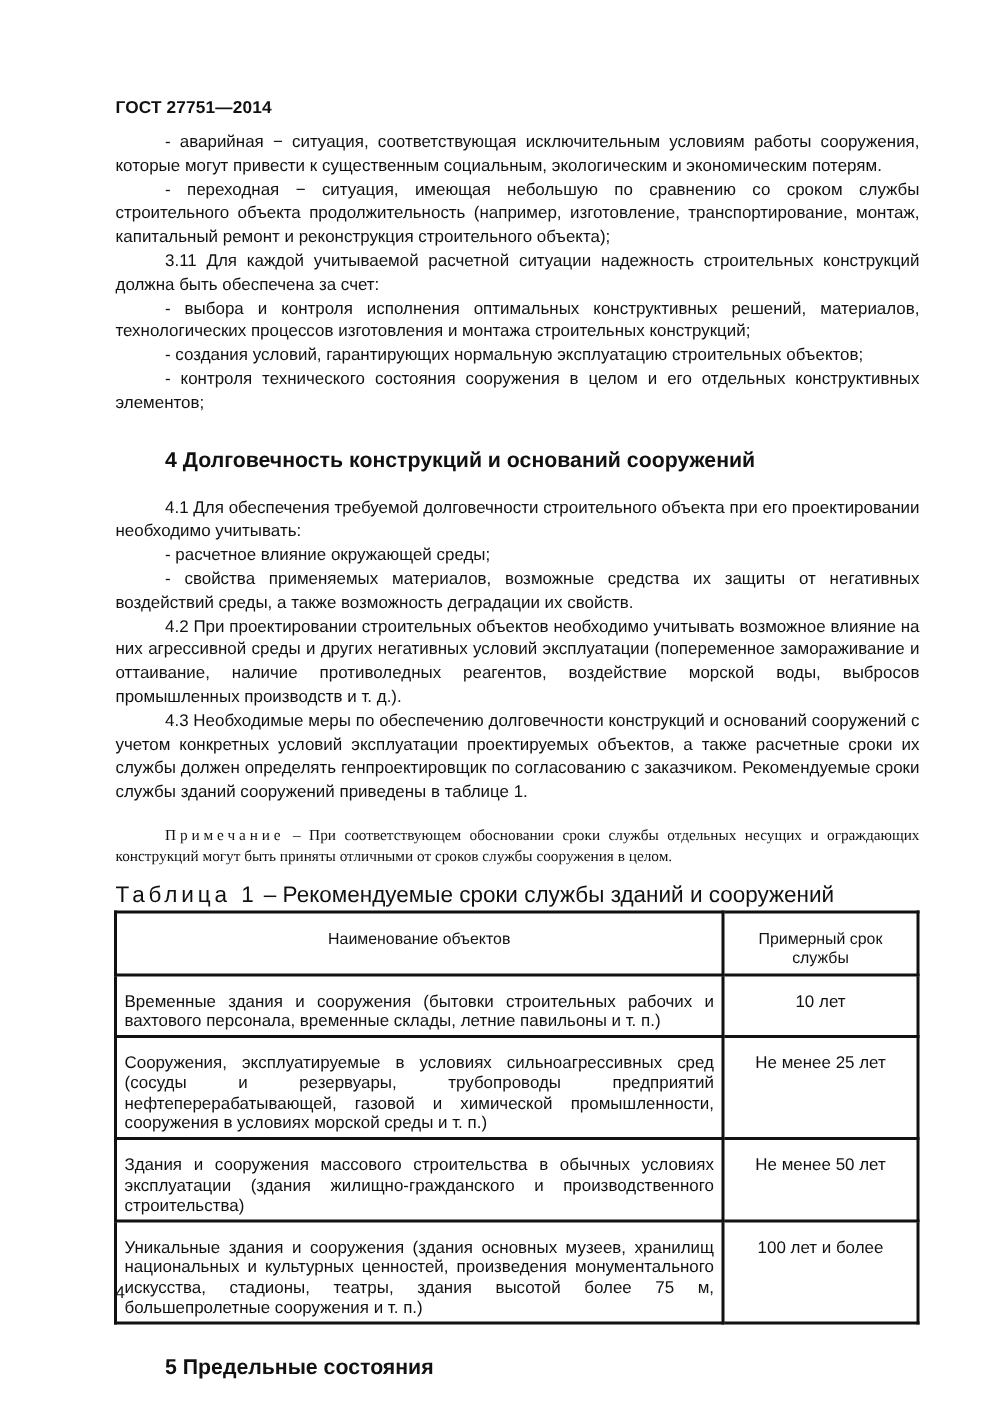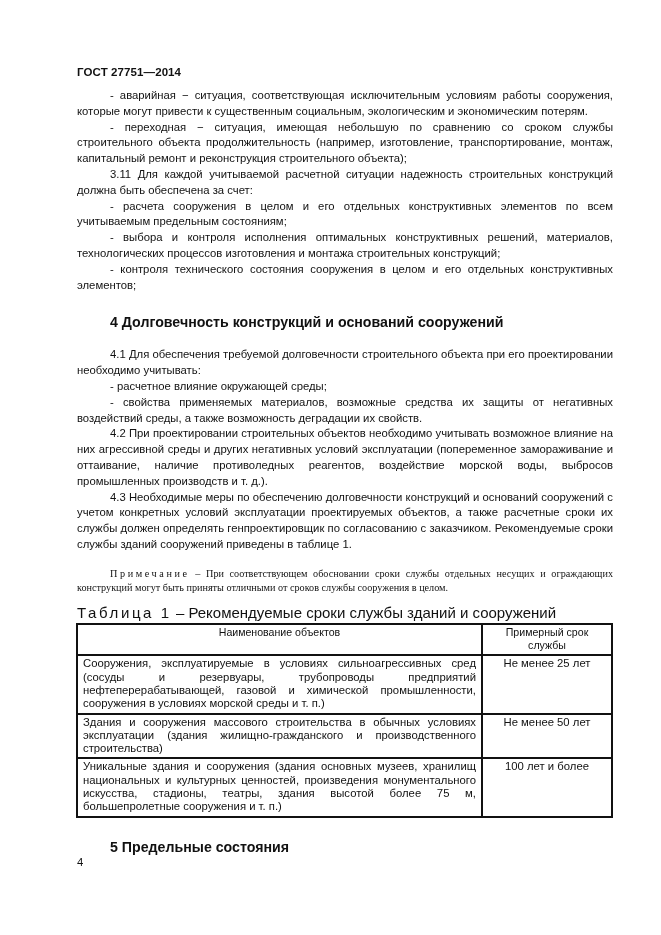--- a/index.html
+++ b/index.html
@@ -30,42 +30,42 @@
   .spaced { letter-spacing: 2.6px; }
   .table-caption {
     margin: 10px 0 3px 0; text-indent: 0; font-size: 15px; line-height: 14px;
     text-align: left;
   }
   table {
     border-collapse: collapse; width: 537px; margin-left: -1px;
     font-size: 11.3px;
   }
   th, td {
-    border: 2px solid #111111; padding: 1px 5px 2px 5px; vertical-align: top;
+    border: 2px solid #111111; padding: 11px 5px 2px 5px; vertical-align: top;
     line-height: 13.3px;
   }
   th { font-weight: normal; font-size: 10.6px; height: 13px; }
   td.name { text-align: justify; width: 393px; }
   td.term { text-align: center; }
   .after-table { margin-top: 10px; }
   .page-number { position: absolute; left: 77px; top: 856px; font-size: 11.3px; }
 </style>
 </head>
 <body>
 
 <div class="page">
   <div class="doc-code">ГОСТ 27751—2014</div>
 
   <div class="body">
     <section>
       <p>- аварийная − ситуация, соответствующая исключительным условиям работы сооружения, которые могут привести к существенным социальным, экологическим и экономическим потерям.</p>
       <p>- переходная − ситуация, имеющая небольшую по сравнению со сроком службы строительного объекта продолжительность (например, изготовление, транспортирование, монтаж, капитальный ремонт и реконструкция строительного объекта);</p>
       <p>3.11 Для каждой учитываемой расчетной ситуации надежность строительных конструкций должна быть обеспечена за счет:</p>
-      <p>- расчета сооружения в целом и его отдельных конструктивных элементов по всем учитываемым предельным состояниям;</p>
       <p>- выбора и контроля исполнения оптимальных конструктивных решений, материалов, технологических процессов изготовления и монтажа строительных конструкций;</p>
+      <p>- создания условий, гарантирующих нормальную эксплуатацию строительных объектов;</p>
       <p>- контроля технического состояния сооружения в целом и его отдельных конструктивных элементов;</p>
     </section>
 
     <section>
       <div class="h-section">4 Долговечность конструкций и оснований сооружений</div>
       <p>4.1 Для обеспечения требуемой долговечности строительного объекта при его проектировании необходимо учитывать:</p>
       <p>- расчетное влияние окружающей среды;</p>
       <p>- свойства применяемых материалов, возможные средства их защиты от негативных воздействий среды, а также возможность деградации их свойств.</p>
       <p>4.2 При проектировании строительных объектов необходимо учитывать возможное влияние на них агрессивной среды и других негативных условий эксплуатации (попеременное замораживание и оттаивание, наличие противоледных реагентов, воздействие морской воды, выбросов промышленных производств и т. д.).</p>
       <p>4.3 Необходимые меры по обеспечению долговечности конструкций и оснований сооружений с учетом конкретных условий эксплуатации проектируемых объектов, а также расчетные сроки их службы должен определять генпроектировщик по согласованию с заказчиком. Рекомендуемые сроки службы зданий сооружений приведены в таблице 1.</p>
@@ -75,20 +75,24 @@
     <p class="table-caption"><span class="spaced">Таблица 1</span><span> – Рекомендуемые сроки службы зданий и сооружений</span></p>
 
     <table>
       <thead>
         <tr>
           <th>Наименование объектов</th>
           <th>Примерный срок службы</th>
         </tr>
       </thead>
       <tbody>
+        <tr>
+          <td class="name">Временные здания и сооружения (бытовки строительных рабочих и вахтового персонала, временные склады, летние павильоны и т. п.)</td>
+          <td class="term">10 лет</td>
+        </tr>
         <tr>
           <td class="name">Сооружения, эксплуатируемые в условиях сильноагрессивных сред (сосуды и резервуары, трубопроводы предприятий нефтеперерабатывающей, газовой и химической промышленности, сооружения в условиях морской среды и т. п.)</td>
           <td class="term">Не менее 25 лет</td>
         </tr>
         <tr>
           <td class="name">Здания и сооружения массового строительства в обычных условиях эксплуатации (здания жилищно-гражданского и производственного строительства)</td>
           <td class="term">Не менее 50 лет</td>
         </tr>
         <tr>
           <td class="name">Уникальные здания и сооружения (здания основных музеев, хранилищ национальных и культурных ценностей, произведения монументального искусства, стадионы, театры, здания высотой более 75 м, большепролетные сооружения и т. п.)</td>

